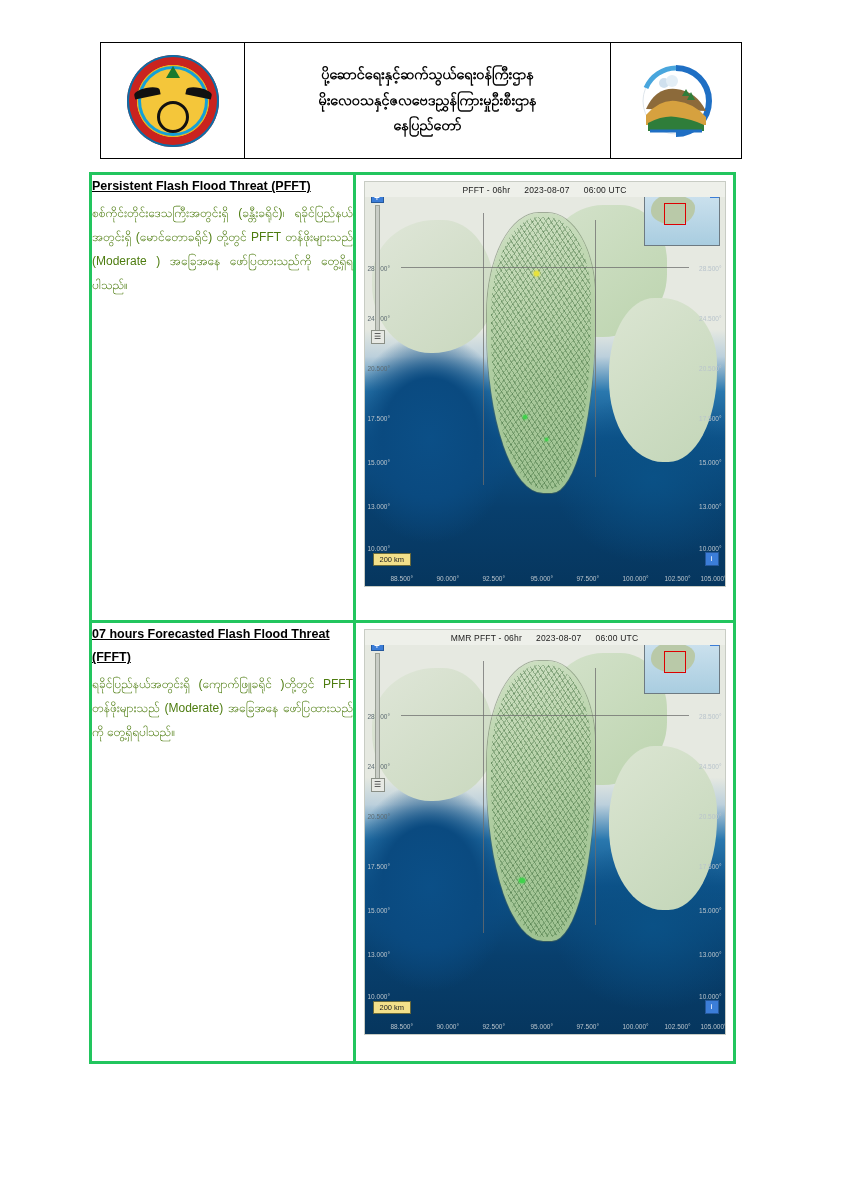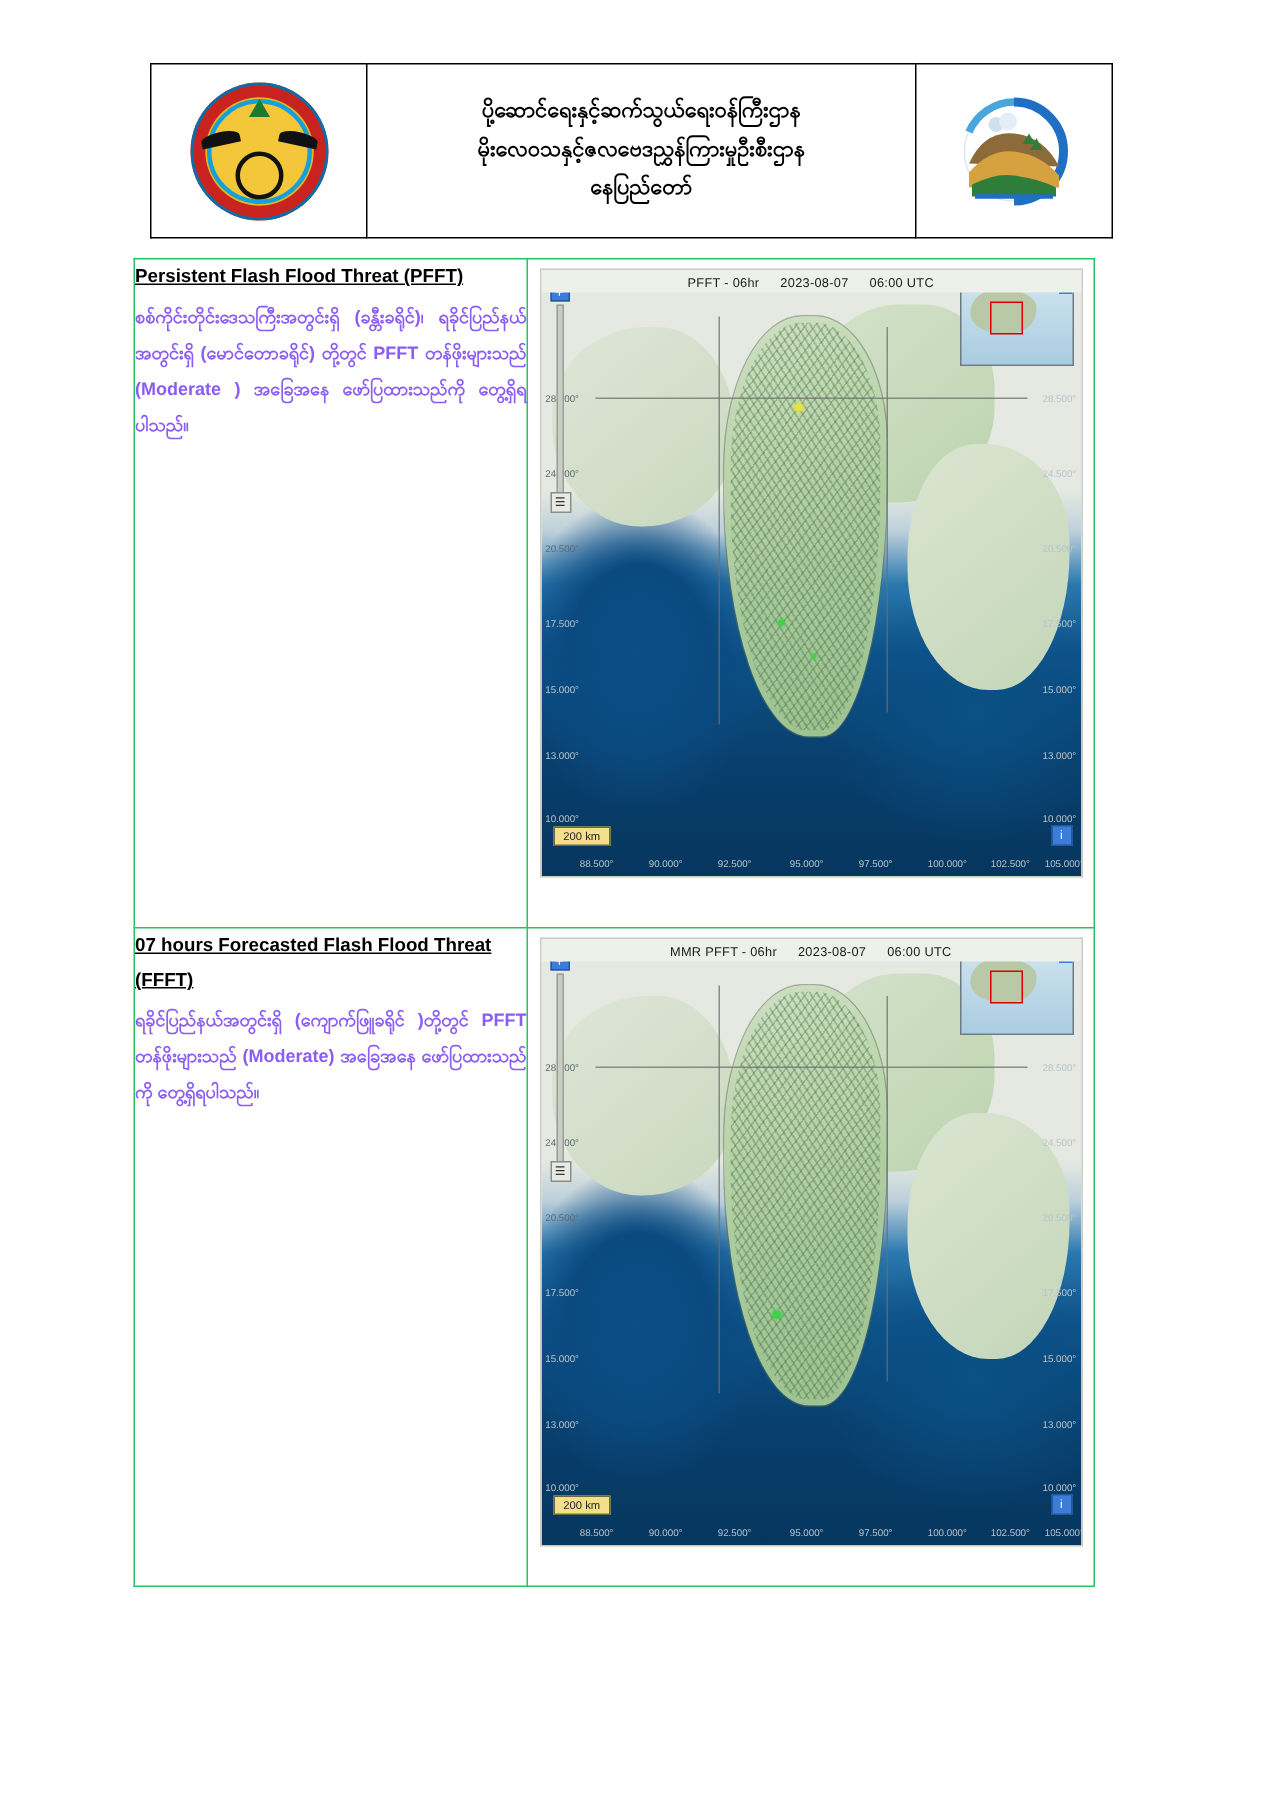--- a/index.html
+++ b/index.html
@@ -103,42 +103,41 @@
   
   .content-table {
     position: absolute;
     left: 89px;
     top: 172px;
     width: 640px;
     border-collapse: collapse;
     table-layout: fixed;
   }
   .content-table td {
-    border: 1px solid #22c55e;
+    border: 3px solid #22c55e;
     vertical-align: top;
     padding: 0;
   }
   .col-text { width: 261px; padding: 9px 10px 8px 10px; }
   .col-map  { width: 377px; padding: 0; }
 
   .sec-title {
     font-size: 12.5px;
     font-weight: bold;
     color: #000;
     text-decoration: underline;
     line-height: 1.85;
     margin: 0 0 3px 0;
   }
   .sec-body {
     font-size: 12px;
-    color: #8b5cf6;
+    color: #4d7c0f;
     line-height: 2.0;
     text-align: justify;
     margin: 0;
-    font-weight: bold;
   }
   .row1 .col-text, .row1 .col-map { height: 445px; }
   .row2 .col-text, .row2 .col-map { height: 438px; }
 
   
   .mapwrap {
     position: relative;
     width: 360px;
     height: 404px;
     margin: 6px auto 0 auto;

